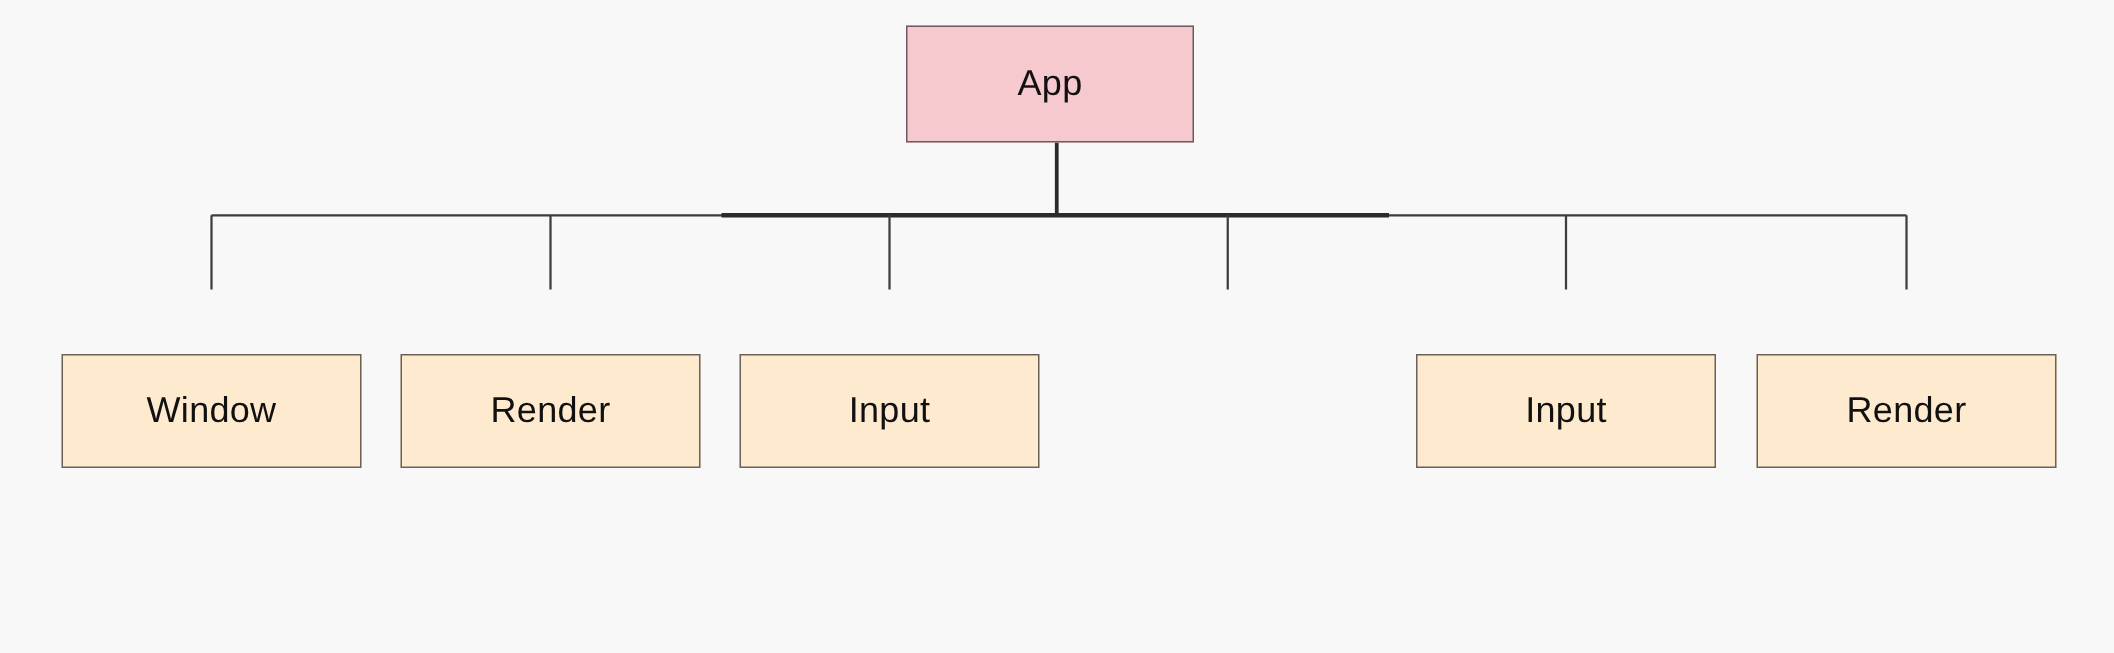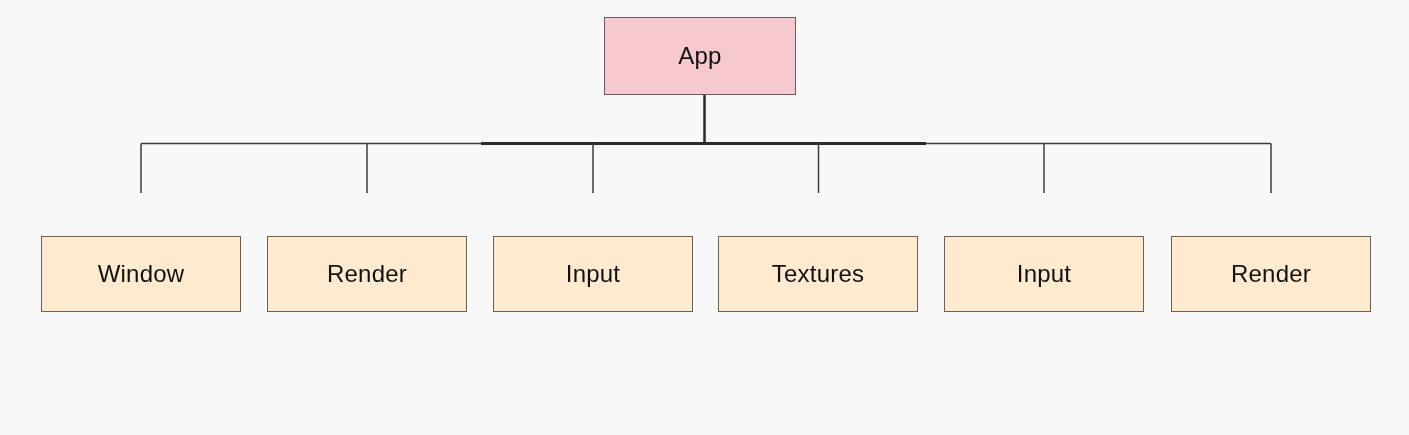--- a/index.html
+++ b/index.html
@@ -86,23 +86,20 @@
   </div>
 
   <div class="node node-child c1">
     <span>Render</span>
   </div>
 
   <div class="node node-child c2">
     <span>Input</span>
   </div>
 
-  <div class="node node-child c3">
-    <span>Textures</span>
-  </div>
 
   <div class="node node-child c4">
     <span>Input</span>
   </div>
 
   <div class="node node-child c5">
     <span>Render</span>
   </div>
 
 </div>

